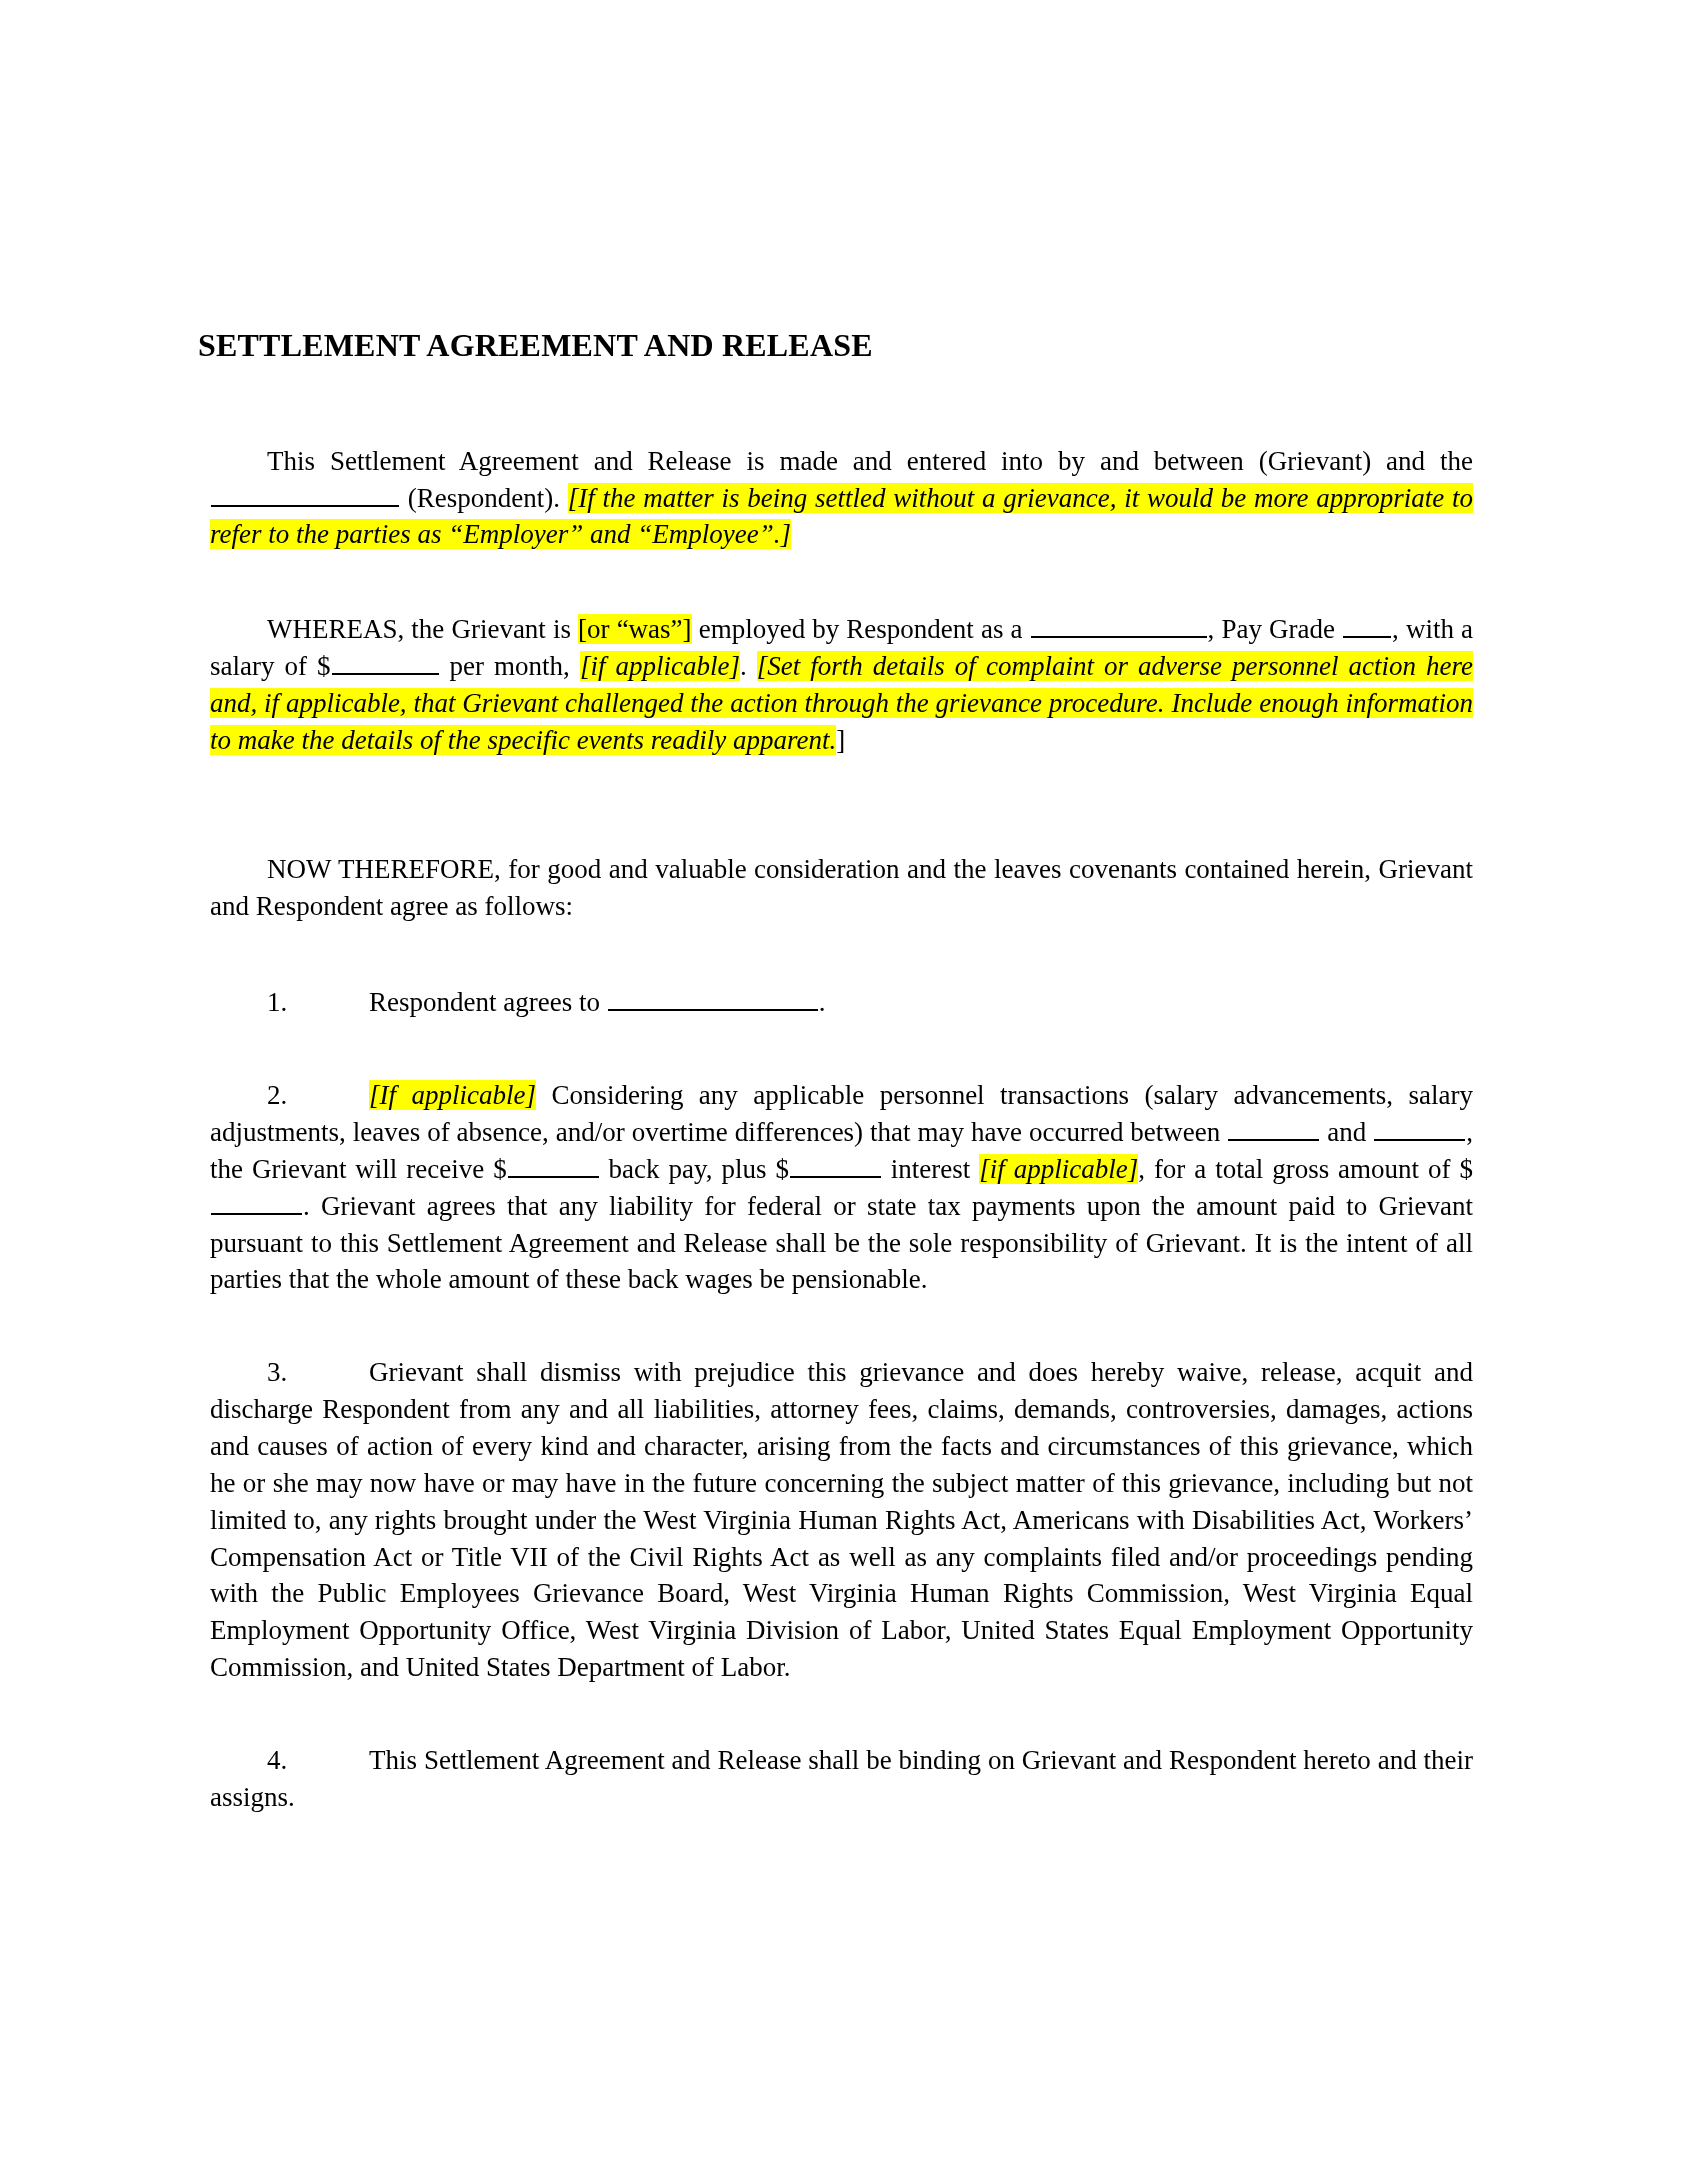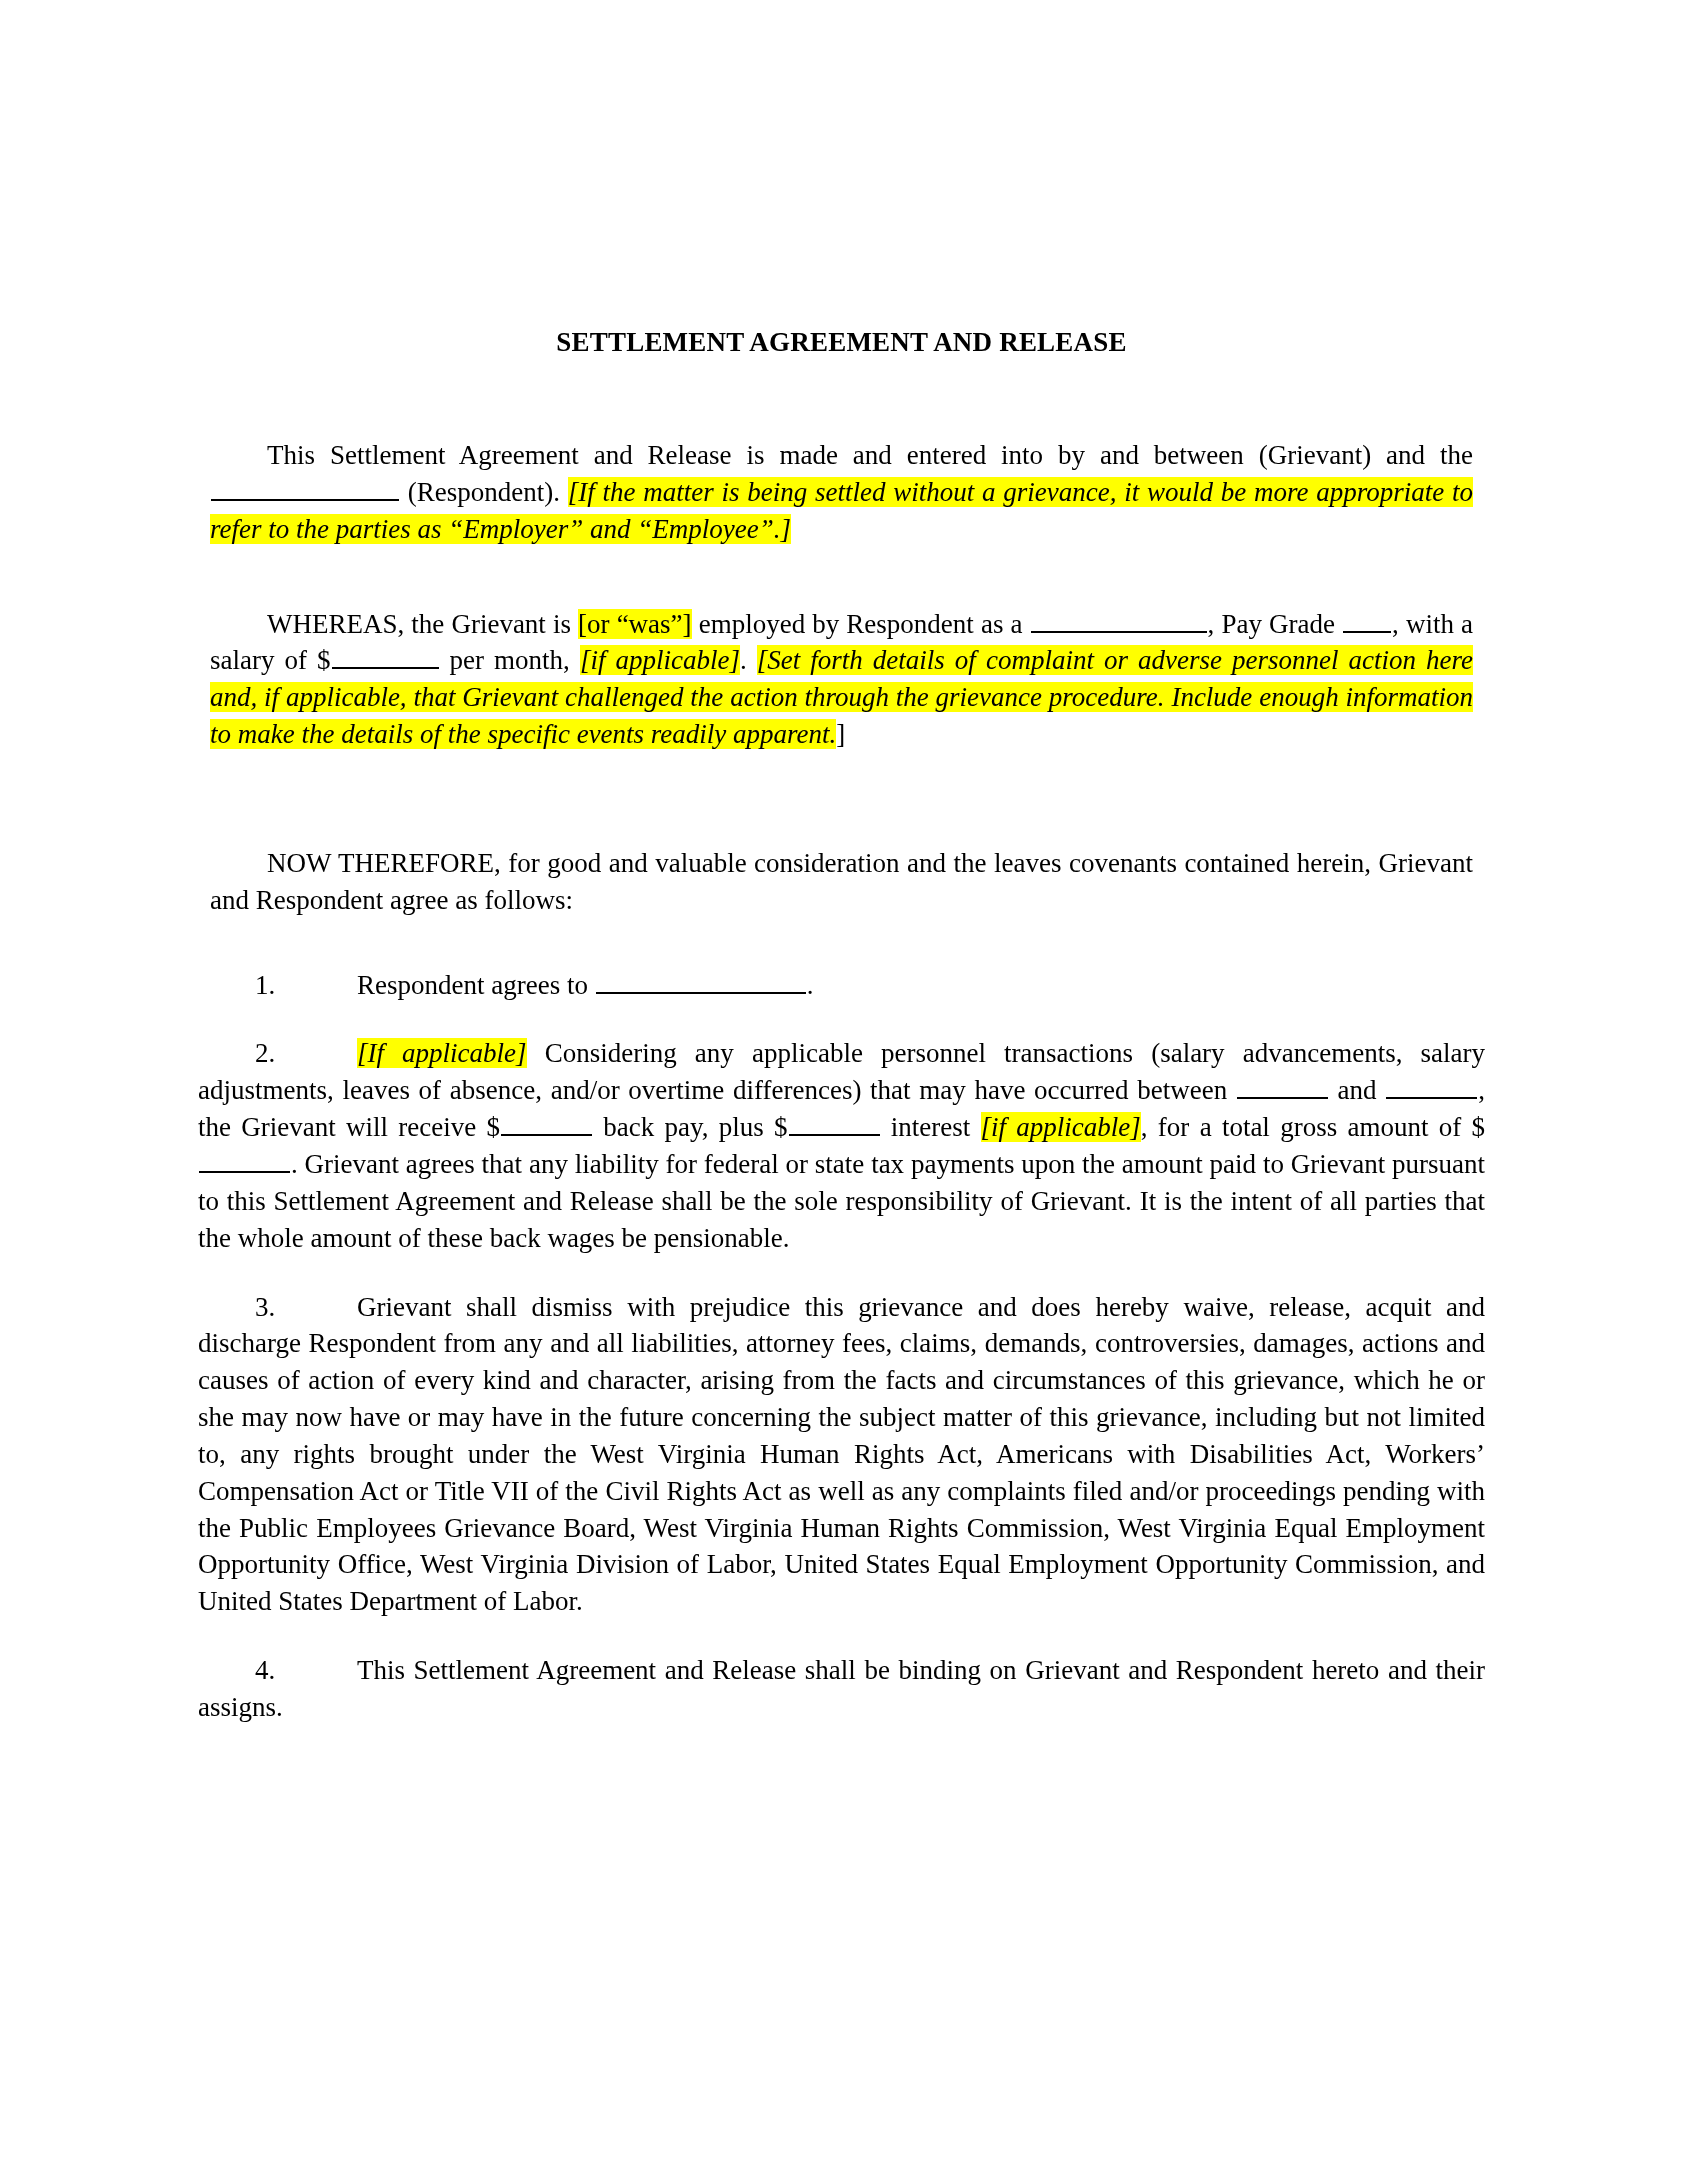--- a/index.html
+++ b/index.html
@@ -25,23 +25,22 @@
   }
 
   .content {
     position: absolute;
     left: 198px;
     top: 0;
     width: 1287px;
   }
 
   .doc-title {
-    text-align: center;
     font-weight: bold;
-    font-size: 27px;
+    font-size: 32px;
     letter-spacing: 0.2px;
     margin: 0;
     padding-top: 327px;
     line-height: 1.15;
   }
 
   .para {
     font-size: 27px;
     line-height: 1.365;
     text-align: justify;
@@ -57,21 +56,21 @@
   .gap-title   { height: 67px; }
   .gap-std     { height: 34px; }
   .gap-list    { height: 32px; }
   .gap-big     { height: 36px; }
 
   
   .num-para {
     font-size: 27px;
     line-height: 1.365;
     text-align: justify;
-    margin: 0;
+    margin: 12px;
     text-indent: 57px;
     font-family: Liberation Serif, serif;
   }
   .num-label {
     display: inline-block;
     width: 102px;
     text-indent: 0;
   }
 
   

